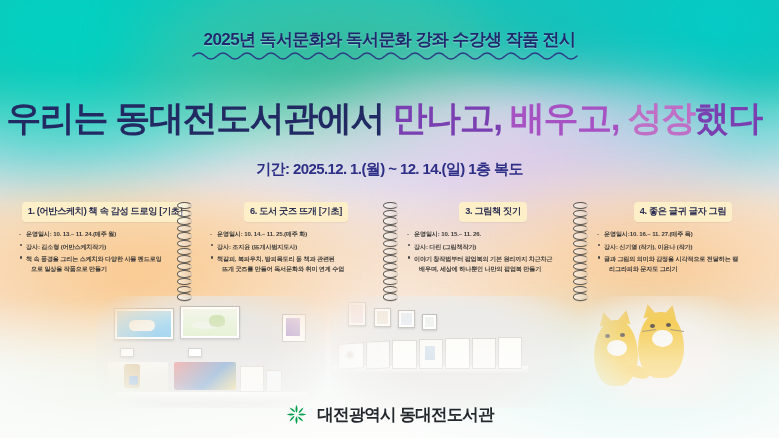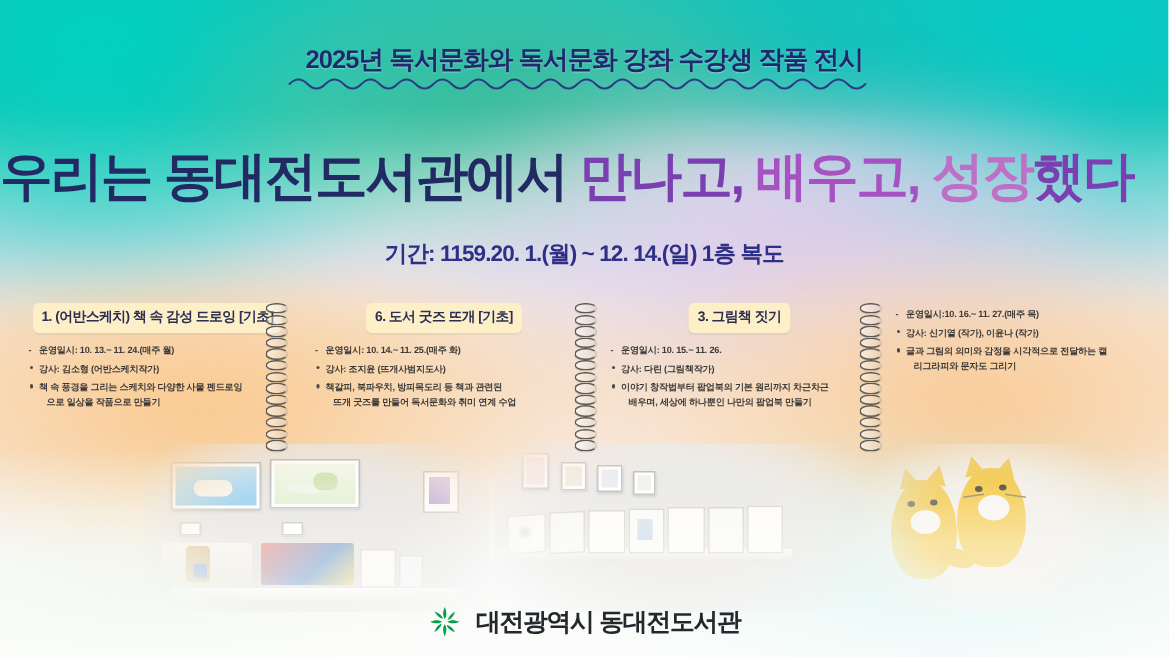--- a/index.html
+++ b/index.html
@@ -118,21 +118,21 @@
     text-shadow:0 1px 1px rgba(255,255,255,.35);
     white-space:nowrap;
   }
   .wave{
     position:absolute;left:50%;transform:translateX(-50%);top:49px;
     width:398px;height:14px;
   }
 
   
   .main-title{
-    position:absolute;left:0;top:98px;width:768px;text-align:left;
+    position:absolute;left:0;top:98px;width:768px;text-align:center;
     font-size:35px;font-weight:bold;letter-spacing:-1.4px;white-space:nowrap;
     line-height:1.12;
   }
   .t-navy{color:#222a63;}
   .t-violet{color:#7a3fb0;}
   .t-purple{color:#a752c3;}
   .t-pink{color:#bf6fc6;}
 
   .period{
     position:absolute;left:0;top:160px;width:779px;text-align:center;
@@ -289,21 +289,21 @@
   <div class="bg-white-sheen"></div>
 
   <div class="header-title">2025년 독서문화와 독서문화 강좌 수강생 작품 전시</div>
 
   <svg class="wave" viewBox="0 0 398 14">
     <path d="M2 7 q6 -6 12 0 t12 0 t12 0 t12 0 t12 0 t12 0 t12 0 t12 0 t12 0 t12 0 t12 0 t12 0 t12 0 t12 0 t12 0 t12 0 t12 0 t12 0 t12 0 t12 0 t12 0 t12 0 t12 0 t12 0 t12 0 t12 0 t12 0 t12 0 t12 0 t12 0 t12 0 t12 0" fill="none" stroke="#2c3a86" stroke-width="1.3" stroke-linecap="round"></path>
   </svg>
 
   <div class="main-title"><span class="t-navy">우리는  동대전도서관에서 </span><span class="t-violet">만나고, </span><span class="t-purple">배우고, </span><span class="t-pink">성장</span><span class="t-violet">했다</span></div>
 
-  <div class="period">기간: 1159.20. 1.(월) ~ 12. 14.(일) 1층 복도</div>
+  <div class="period">기간: 2025.12. 1.(월) ~ 12. 14.(일) 1층 복도</div>
 
   <div class="cards">
 
     <div class="card" style="left:14px;">
       <div class="card-title">1. (어반스케치) 책 속 감성 드로잉 [기초]</div>
       <div class="card-body">
         <div class="li"><span class="dash">-</span><span>운영일시: 10. 13.~ 11. 24.(매주 월)</span></div>
         <div class="li"><span class="bullet"></span><span>강사: 김소형 (어반스케치작가)</span></div>
         <div class="li"><span class="bullet"></span><span>책 속 풍경을 그리는 스케치와 다양한 사물 펜드로잉</span><span class="l2">으로  일상을 작품으로 만들기</span></div>
       </div>
@@ -369,20 +369,21 @@
         <div class="ring" style="top: 45.6px;"></div>
         <div class="ring" style="top: 53.2px;"></div>
         <div class="ring" style="top: 60.8px;"></div>
         <div class="ring" style="top: 68.4px;"></div>
         <div class="ring" style="top: 76px;"></div>
         <div class="ring" style="top: 83.6px;"></div>
         <div class="ring" style="top: 91.2px;"></div>
       </div>
 
     <div class="card" style="left:592px;">
+      <div class="card-title">4. 좋은 글귀 글자 그림</div>
       <div class="card-body">
         <div class="li"><span class="dash">-</span><span>운영일시:10. 16.~ 11. 27.(매주 목)</span></div>
         <div class="li"><span class="bullet"></span><span>강사: 신기열 (작가), 이윤나 (작가)</span></div>
         <div class="li"><span class="bullet"></span><span>글과 그림의 의미와 감정을 시각적으로 전달하는          캘</span><span class="l2">리그라피와 문자도 그리기</span></div>
       </div>
     </div>
 
   </div>
 
   <div class="footer">

